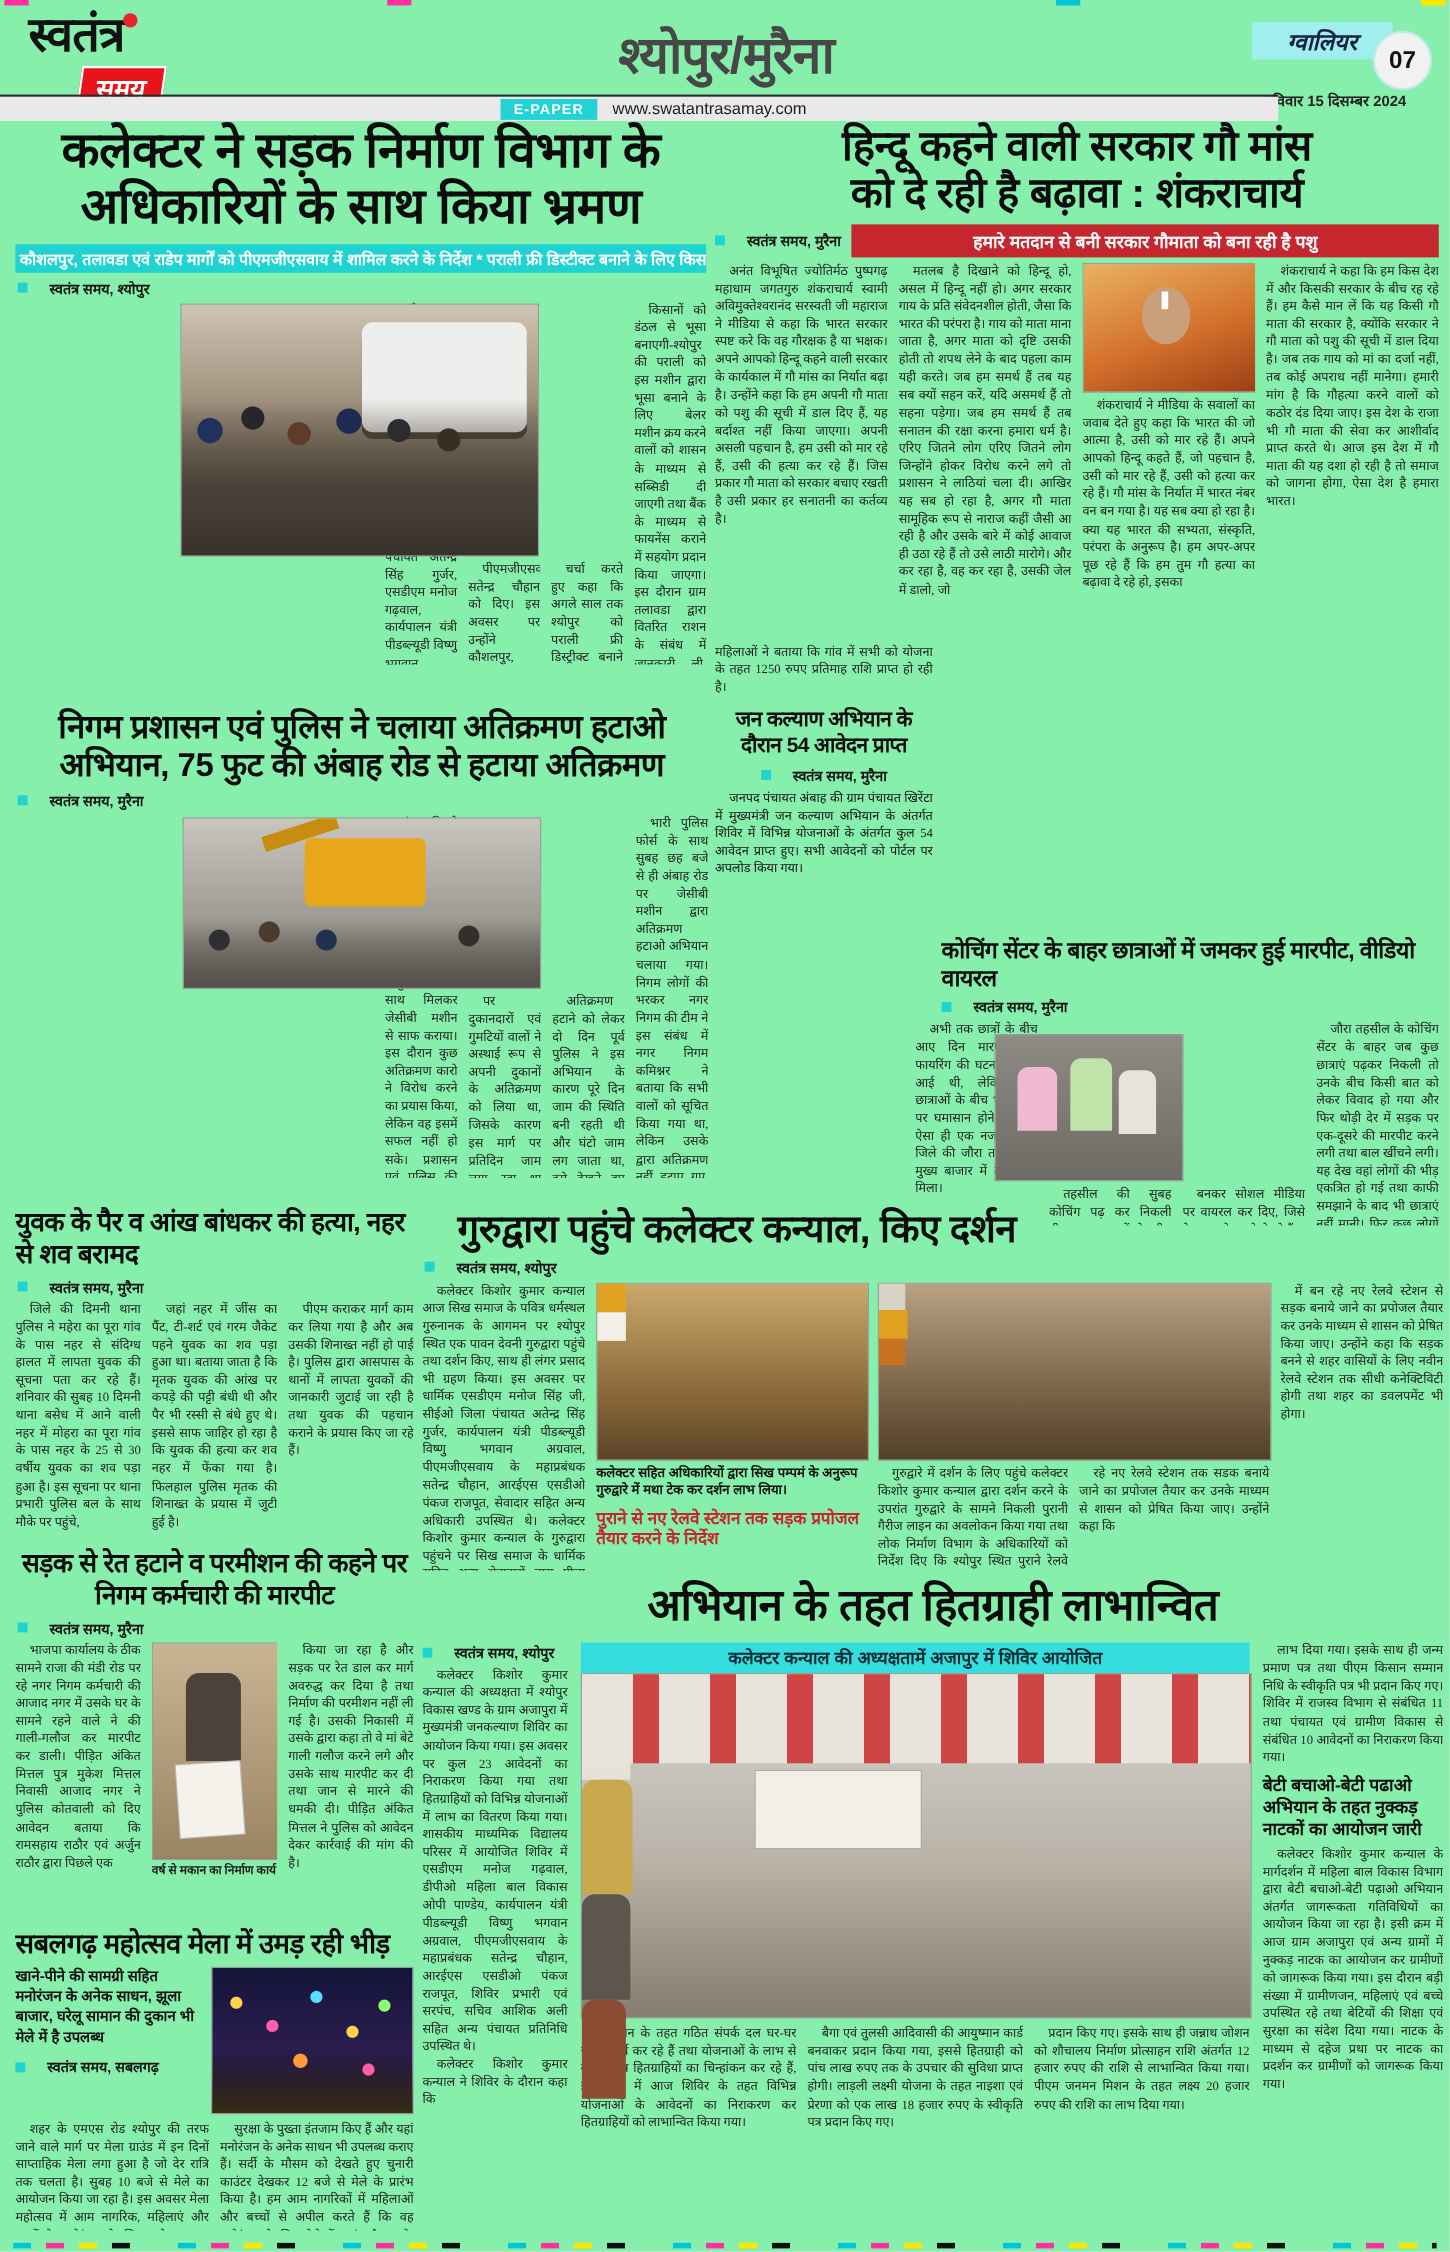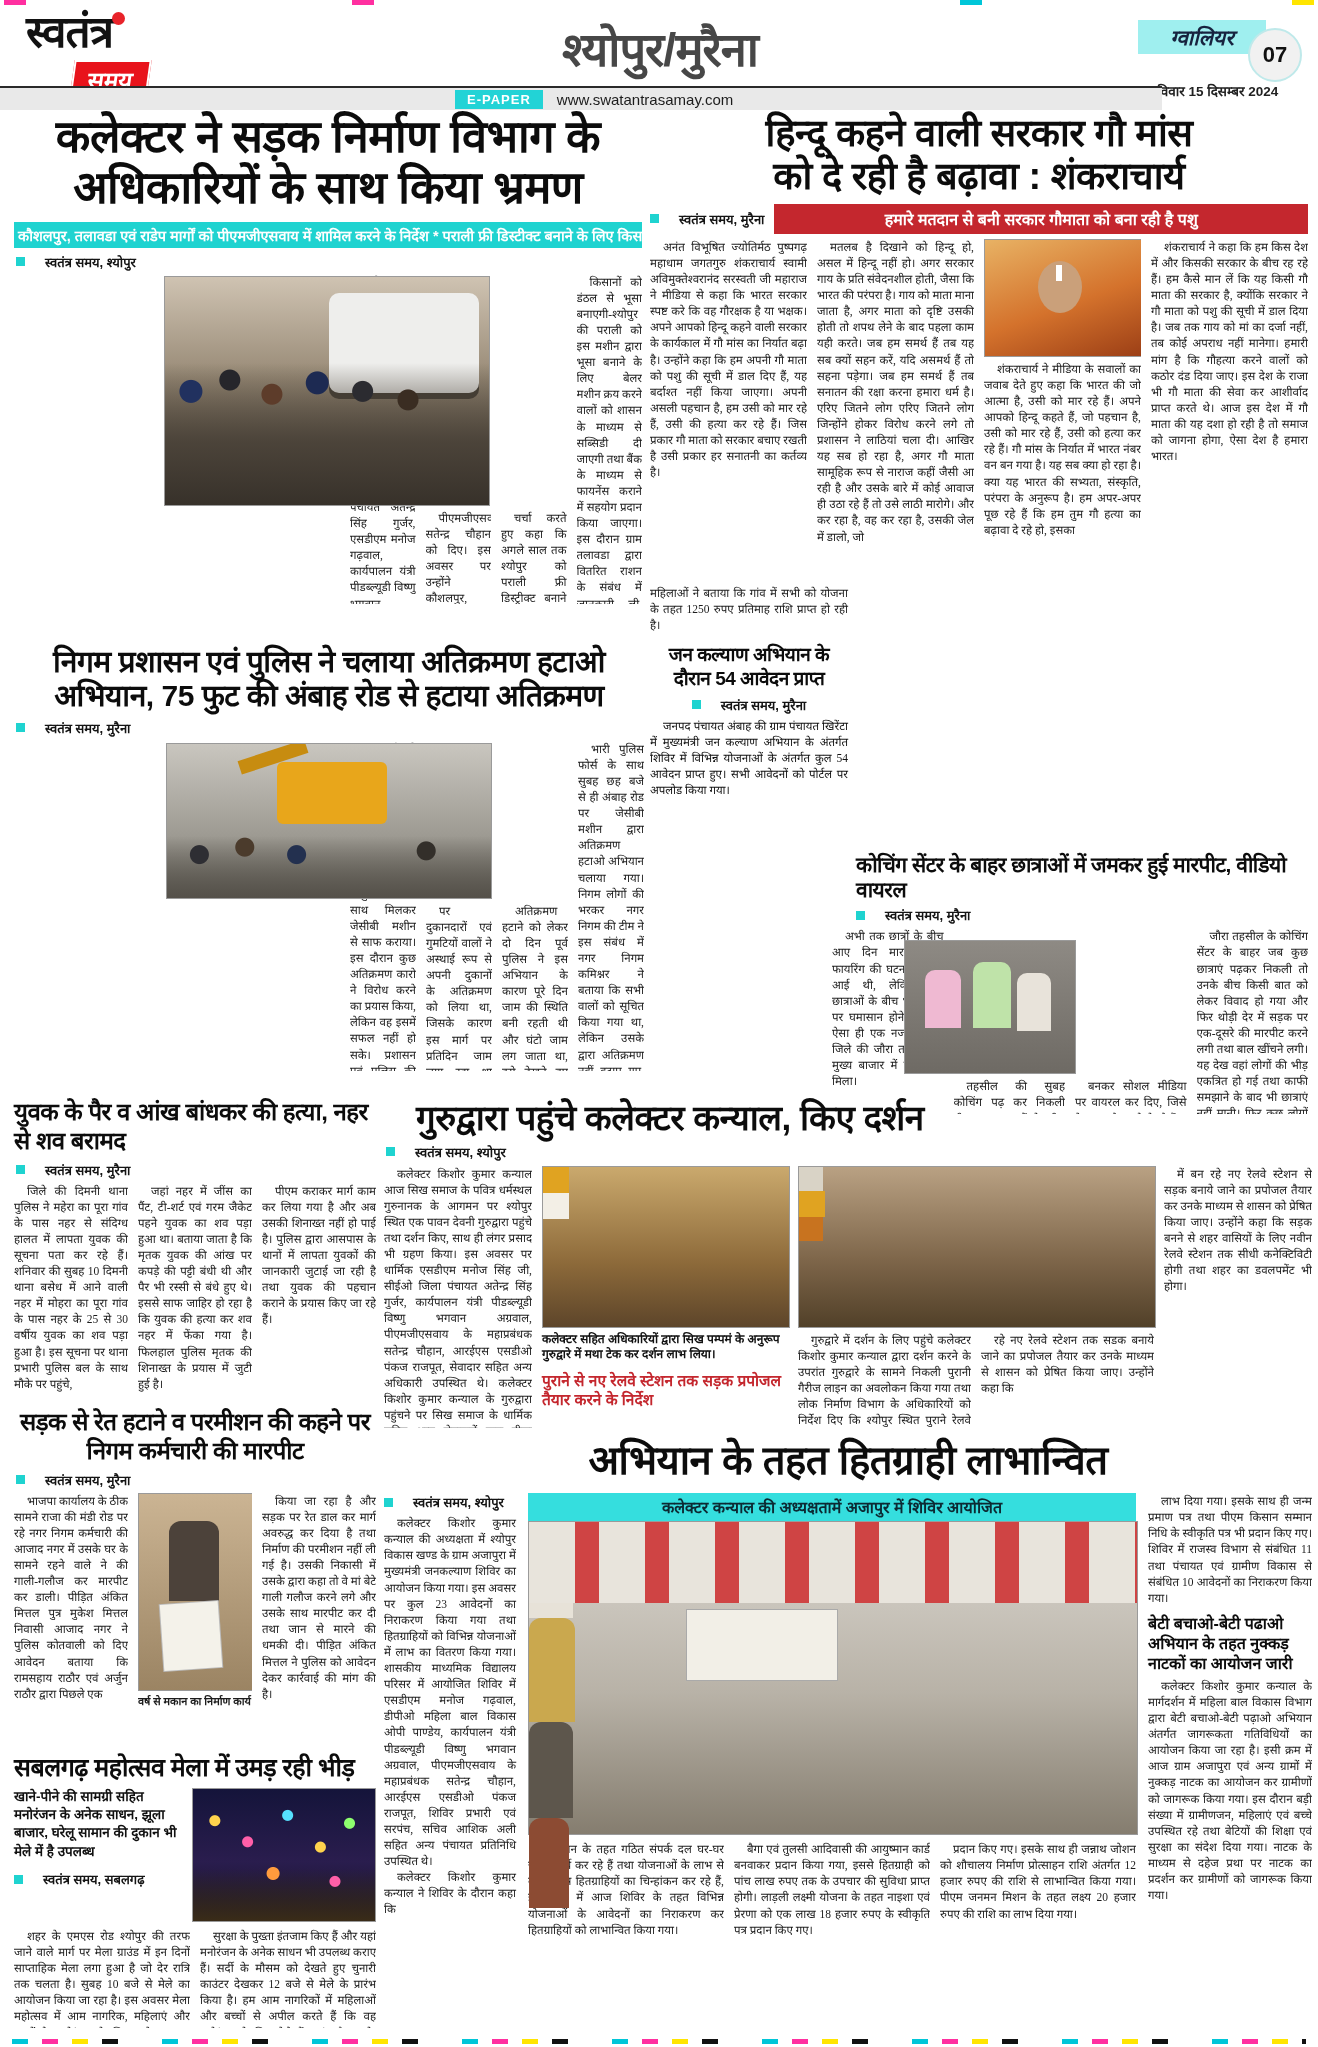--- a/index.html
+++ b/index.html
@@ -1,16 +1,16 @@
 <!DOCTYPE html>
 <html><head>
 <meta charset="utf-8">
 <style>
   html,body{margin:0;padding:0;background:#e8e8e8;}
-  .page{position:relative;width:1318px;height:2047px;background:#ffffff;overflow:hidden;
+  .page{position:relative;width:1318px;height:2047px;background:#86efac;overflow:hidden;
         font-family:"Liberation Sans","DejaVu Sans",sans-serif;color:#111;}
   
   .abs{position:absolute;}
   .hl{font-weight:800;color:#0c0c0c;text-align:center;line-height:1.13;letter-spacing:-0.5px;}
   .cols{display:flex;gap:10px;position:relative;overflow:hidden;}
   .col{flex:1;text-align:justify;font-size:11.5px;line-height:1.4;color:#1c1c1c;
        font-family:"Liberation Serif","DejaVu Serif",serif;overflow:hidden;}
   .col p{margin:0;text-indent:13px;}
   .byline{display:flex;align-items:center;gap:20px;font-weight:700;font-size:13px;color:#141414;}
   .byline .sq{width:9px;height:9px;background:#1fd3d0;flex:0 0 auto;}

